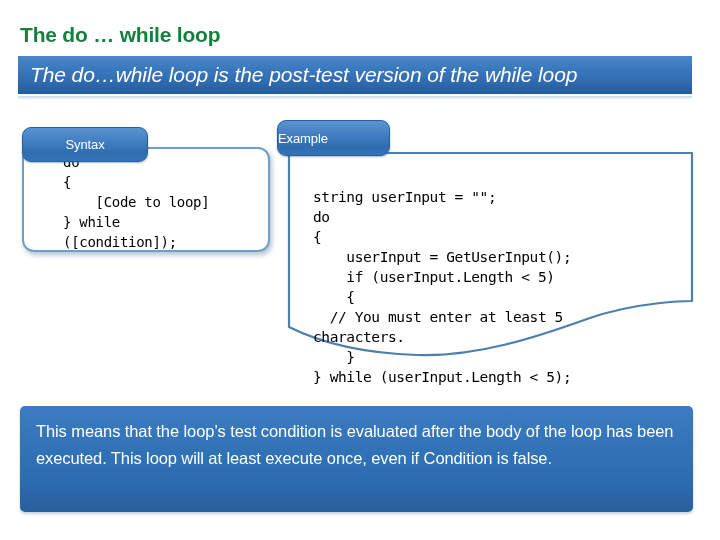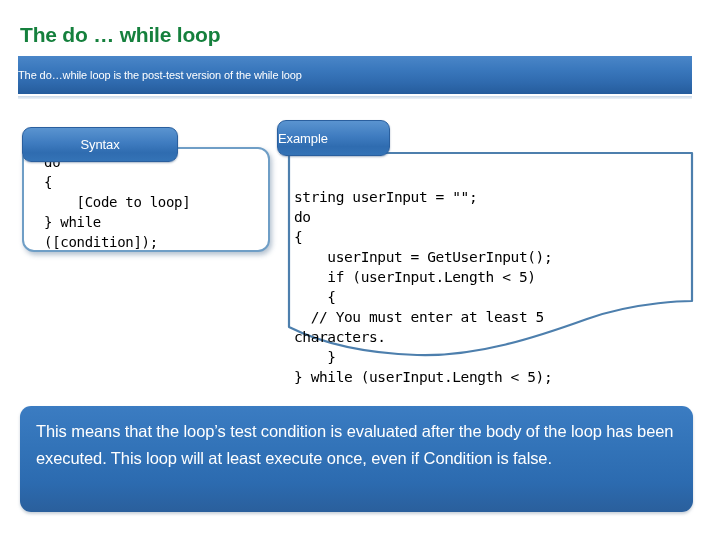--- a/index.html
+++ b/index.html
@@ -37,24 +37,26 @@
     top: 56px;
     width: 674px;
     height: 38px;
     background: linear-gradient(to bottom, #4a86c8 0%, #3a78bd 35%, #2f6aae 70%, #255c9c 100%);
     box-sizing: border-box;
     display: flex;
     align-items: center;
   }
   #header-banner .banner-text {
     color: #ffffff;
-    font-size: 11px;
+    font-size: 21px;
     line-height: 20px;
+    padding-left: 12px;
     letter-spacing: -0.1px;
     white-space: nowrap;
+    font-style: italic;
   }
   #header-underline {
     position: absolute;
     left: 18px;
     top: 96px;
     width: 674px;
     height: 3px;
     background: linear-gradient(to bottom, #c9d8e8 0%, #eef3f8 100%);
   }
 
@@ -76,21 +78,21 @@
     color: #ffffff;
     font-size: 13px;
     line-height: 15px;
     letter-spacing: -0.1px;
     white-space: nowrap;
   }
 
   #syntax-tab {
     left: 22px;
     top: 127px;
-    width: 156px;
+    width: 126px;
     height: 35px;
   }
   #example-tab {
     left: 277px;
     top: 120px;
     width: 113px;
     height: 36px;
     justify-content: flex-start;
   }
   #example-tab .tab-label {
@@ -129,20 +131,21 @@
     display: block;
   }
 
   
   .code-block {
     position: absolute;
     font-family: "DejaVu Sans Mono", "Liberation Mono", monospace;
     color: #000000;
     white-space: pre;
     z-index: 5;
+    margin-left: 19px;
   }
   #syntax-code {
     left: 44px;
     top: 152px;
     width: 240px;
     font-size: 14px;
     line-height: 20px;
     letter-spacing: -0.3px;
   }
   #example-code {
@@ -154,21 +157,21 @@
     letter-spacing: -0.4px;
   }
 
   
   #summary-box {
     position: absolute;
     left: 20px;
     top: 406px;
     width: 673px;
     height: 106px;
-    border-radius: 11px;
+    border-radius: 5px;
     background: linear-gradient(to bottom, #3b7cc2 0%, #3273b8 40%, #2c6bb0 72%, #2a5f9c 100%);
     box-sizing: border-box;
     padding: 12px 18px 12px 16px;
     box-shadow: 0 2px 3px rgba(120,140,160,0.4);
   }
   #summary-box .summary-text {
     color: #ffffff;
     font-size: 16.5px;
     line-height: 27px;
     letter-spacing: -0.1px;

